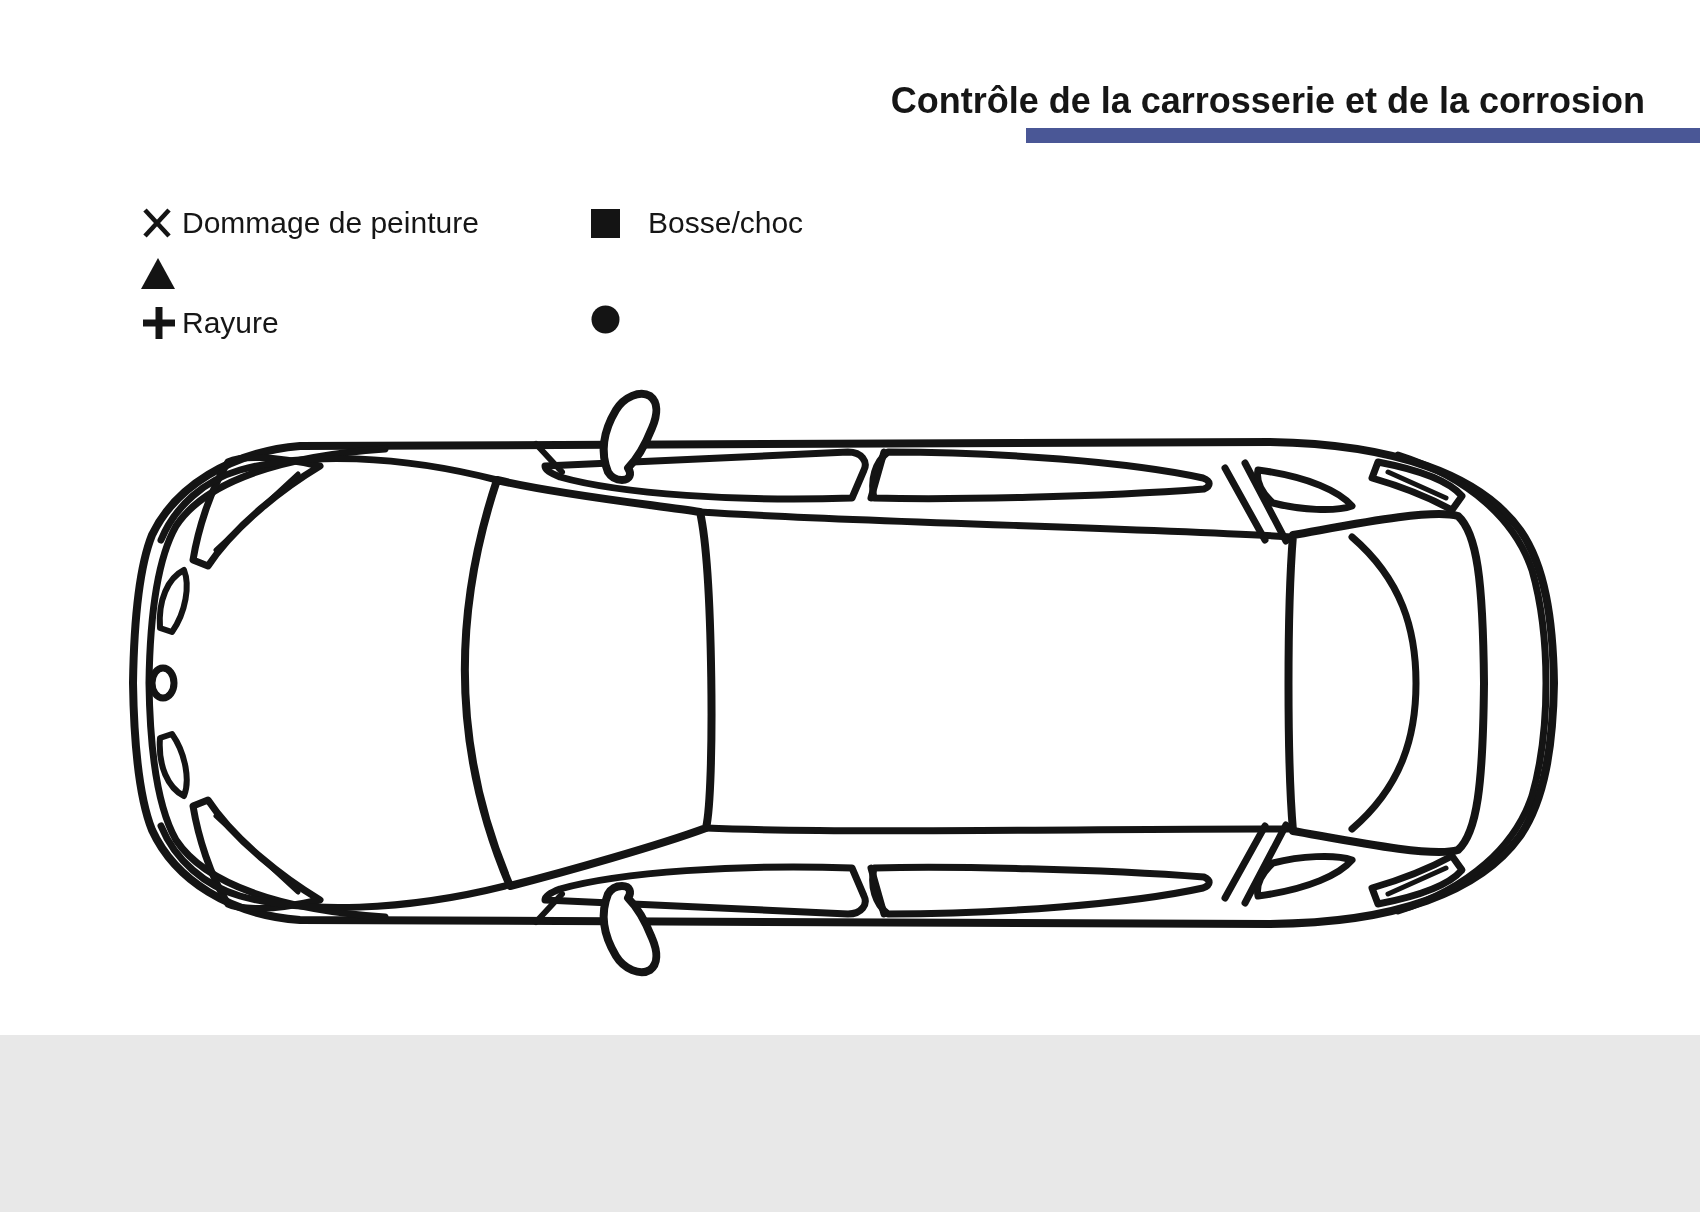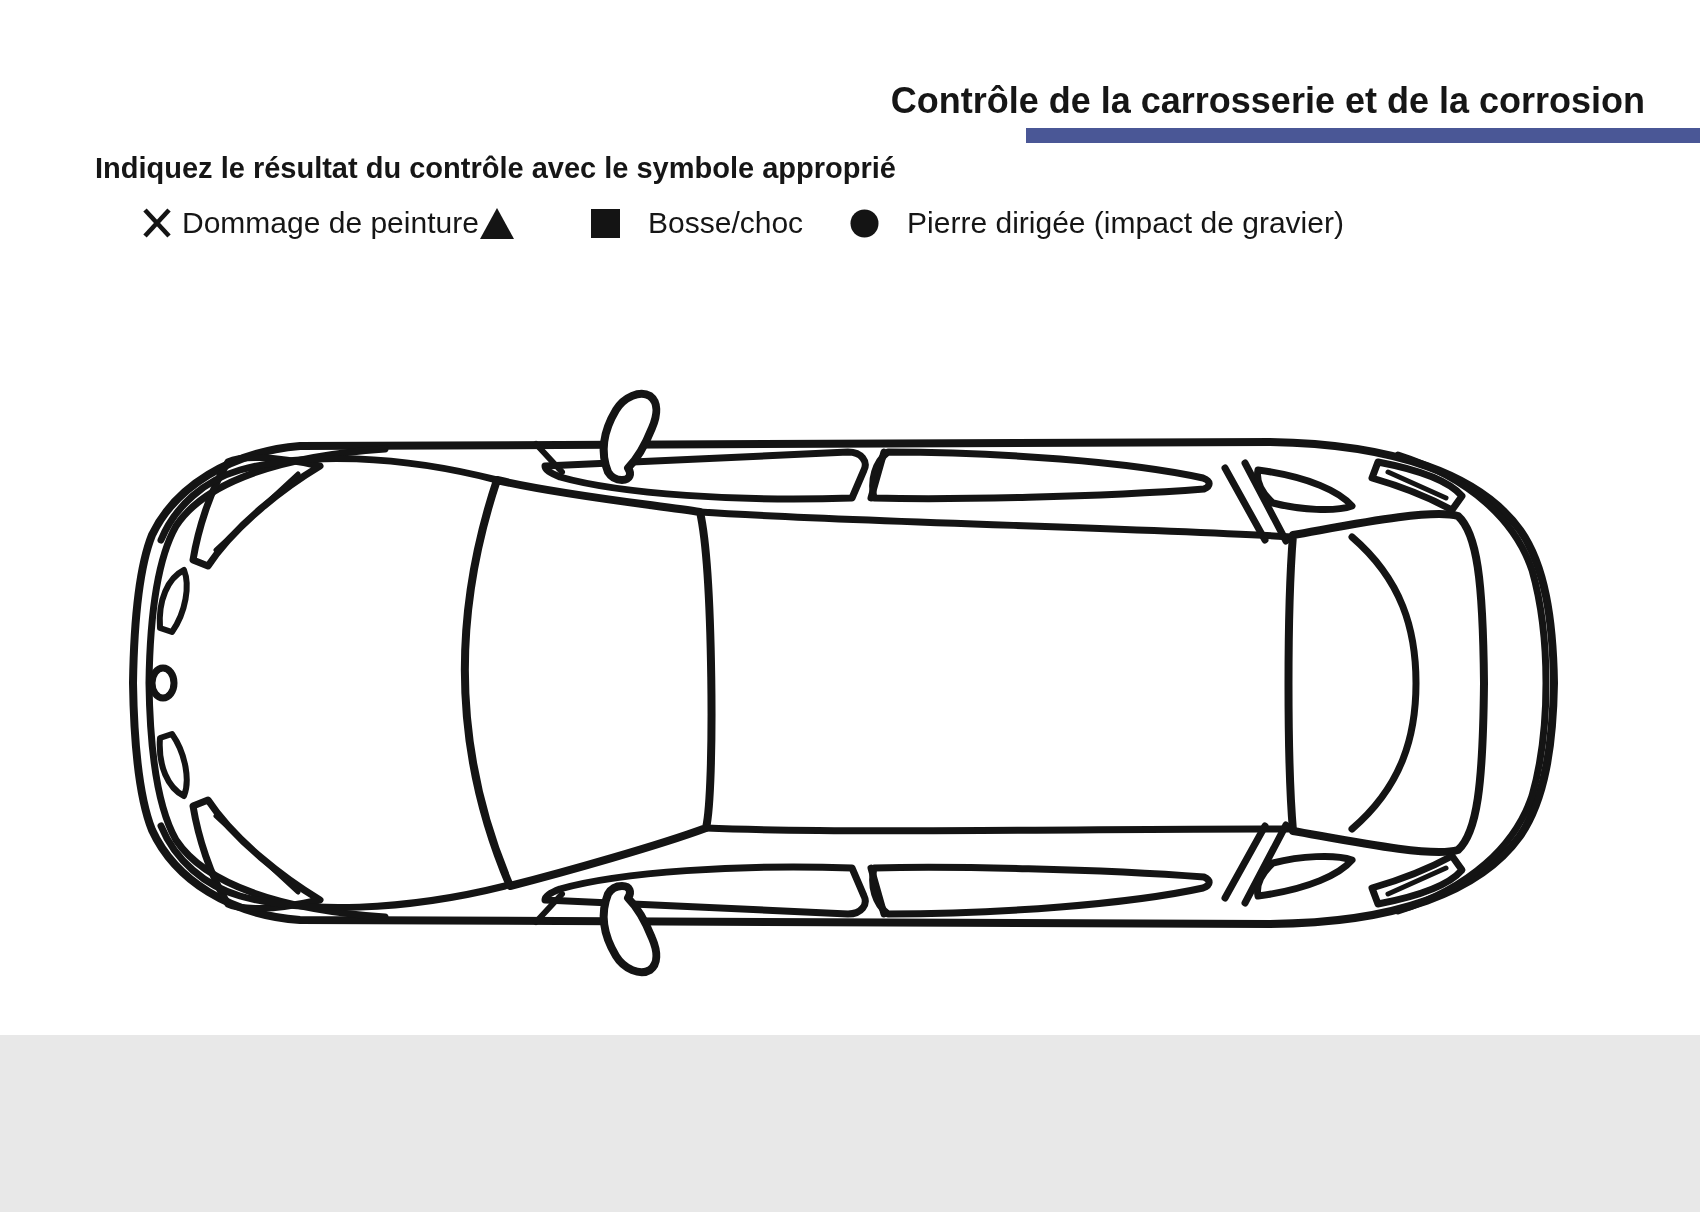--- a/index.html
+++ b/index.html
@@ -24,21 +24,21 @@
     background:#4a5796;
   }
   .instruction{
     position:absolute;
     top:152px;left:95px;
     font-size:29px;font-weight:bold;
     white-space:nowrap;
   }
   .legend-col{
     position:absolute;top:198px;
-    display:flex;
+    display:flex;flex-direction:column;
   }
   .legend-col.left{left:140px;}
   .legend-col.right{left:590px;gap:46px;}
   .legend-row{
     display:flex;align-items:center;height:50px;
   }
   .legend-icon{
     width:42px;display:flex;align-items:center;justify-content:flex-start;
   }
   .legend-col.right .legend-icon{width:40px;margin-right:18px;}
@@ -56,58 +56,67 @@
   }
 </style>
 </head>
 <body>
 
 <div class="page">
 
   <div class="page-title">Contrôle de la carrosserie et de la corrosion</div>
   <div class="title-underline" style="background: rgb(74, 87, 150);"></div>
 
-  <div class="instruction">Indiquez le résultat du contrôle avec le symbole approprié</div>
 
   <div class="legend-col left" id="legend-left">
       <div class="legend-row">
         <span class="legend-icon">
           <svg width="34" height="34" viewBox="0 0 34 34">
             <g stroke="#141414" stroke-width="4.6" fill="none">
               <line x1="5" y1="4" x2="29" y2="30"></line>
               <line x1="29" y1="4" x2="5" y2="30"></line>
             </g>
           </svg>
         </span>
         <span class="legend-label">Dommage de peinture</span>
       </div>
       <div class="legend-row">
         <span class="legend-icon">
           <svg width="36" height="33" viewBox="0 0 36 33">
             <polygon points="18,1 35,32 1,32" fill="#141414"></polygon>
           </svg>
         </span>
       </div>
+      <div class="legend-row">
+        <span class="legend-icon">
+          <svg width="38" height="38" viewBox="0 0 38 38">
+            <g stroke="#141414" stroke-width="7" fill="none">
+              <line x1="19" y1="3" x2="19" y2="35"></line>
+              <line x1="3" y1="19" x2="35" y2="19"></line>
+            </g>
+          </svg>
+        </span>
+        <span class="legend-label">Rayure</span>
+      </div>
     </div>
   <div class="legend-col right" id="legend-right">
       <div class="legend-row">
         <span class="legend-icon">
           <svg width="31" height="31" viewBox="0 0 31 31">
             <rect x="1" y="1" width="29" height="29" fill="#141414"></rect>
           </svg>
         </span>
         <span class="legend-label">Bosse/choc</span>
       </div>
       <div class="legend-row">
         <span class="legend-icon">
           <svg width="31" height="31" viewBox="0 0 31 31">
             <circle cx="15.5" cy="15.5" r="14" fill="#141414"></circle>
           </svg>
         </span>
-        <span class="legend-label">Pierre dirigée (impact de gravier)</span>
       </div>
     </div>
 
   <svg class="car-svg" width="1700" height="1212" viewBox="0 0 1700 1212" fill="none" stroke="#141414" stroke-width="8" stroke-linecap="round" stroke-linejoin="round">
 
     <path d="
       M 300,446
       L 1270,442
       C 1395,444 1480,475 1520,530
       C 1545,565 1553,620 1554,683

